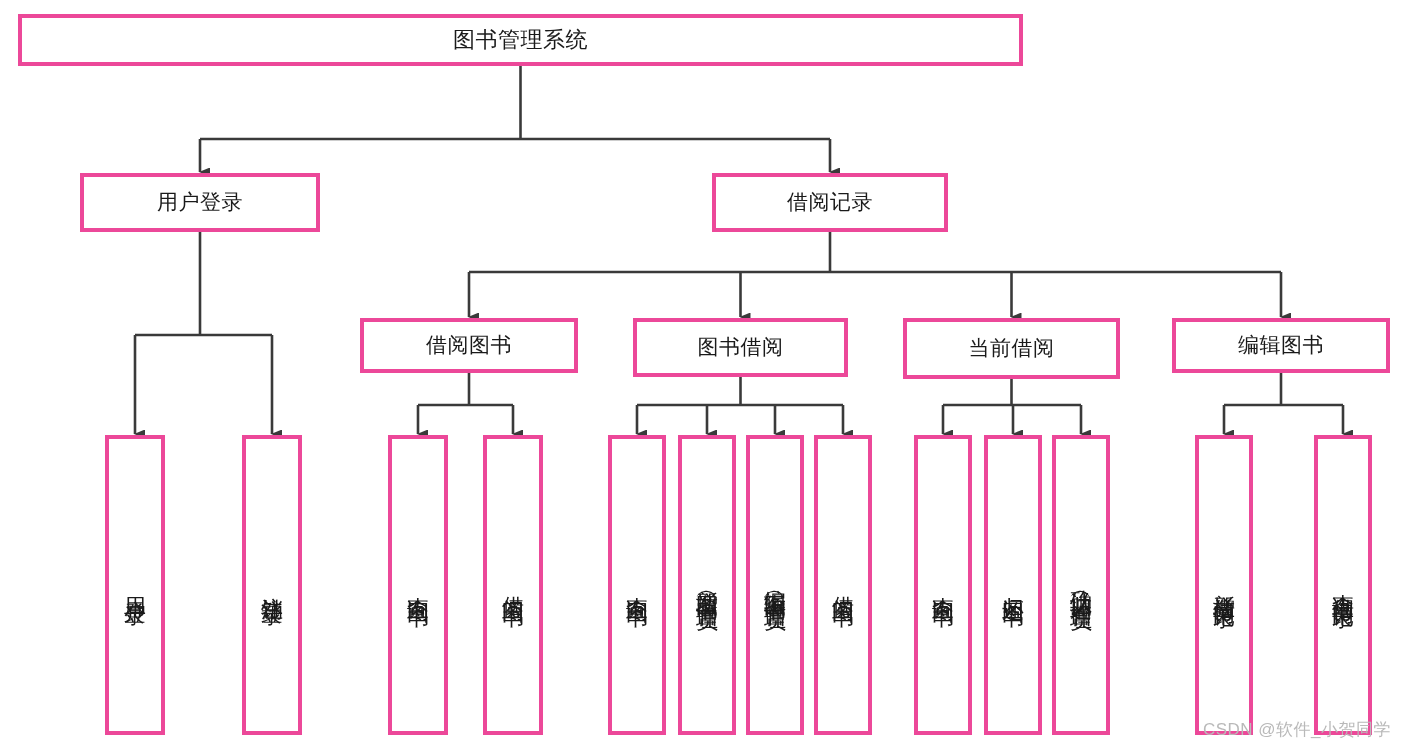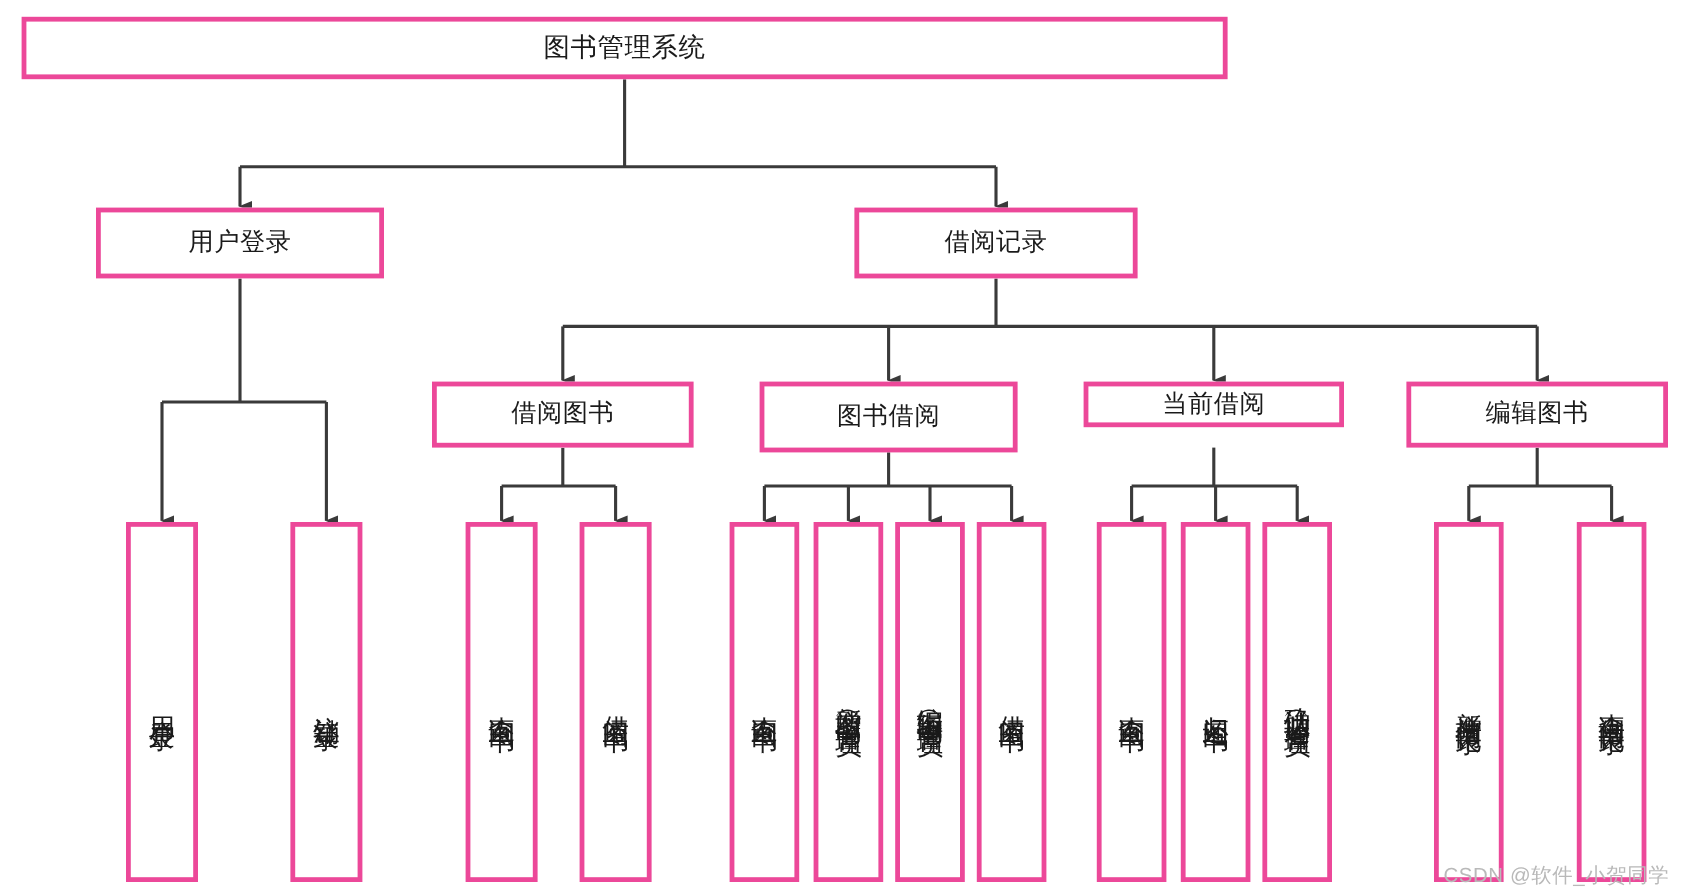--- a/index.html
+++ b/index.html
@@ -121,21 +121,21 @@
       </div>
       <div class="node-box horizontal" style="left: 712px; top: 173px; width: 236px; height: 59px;">
         <span class="node-label">借阅记录</span>
       </div>
       <div class="node-box horizontal" style="left: 360px; top: 318px; width: 218px; height: 55px;">
         <span class="node-label">借阅图书</span>
       </div>
       <div class="node-box horizontal" style="left: 633px; top: 318px; width: 215px; height: 59px;">
         <span class="node-label">图书借阅</span>
       </div>
-      <div class="node-box horizontal" style="left: 903px; top: 318px; width: 217px; height: 38px;">
+      <div class="node-box horizontal" style="left: 903px; top: 318px; width: 217px; height: 61px;">
         <span class="node-label">当前借阅</span>
       </div>
       <div class="node-box horizontal" style="left: 1172px; top: 318px; width: 218px; height: 55px;">
         <span class="node-label">编辑图书</span>
       </div>
       <div class="node-box vertical" style="left: 105px; top: 435px; width: 60px; height: 300px;">
         <span class="node-label">用户登录</span>
       </div>
       <div class="node-box vertical" style="left: 242px; top: 435px; width: 60px; height: 300px;">
         <span class="node-label">注销登录</span>

